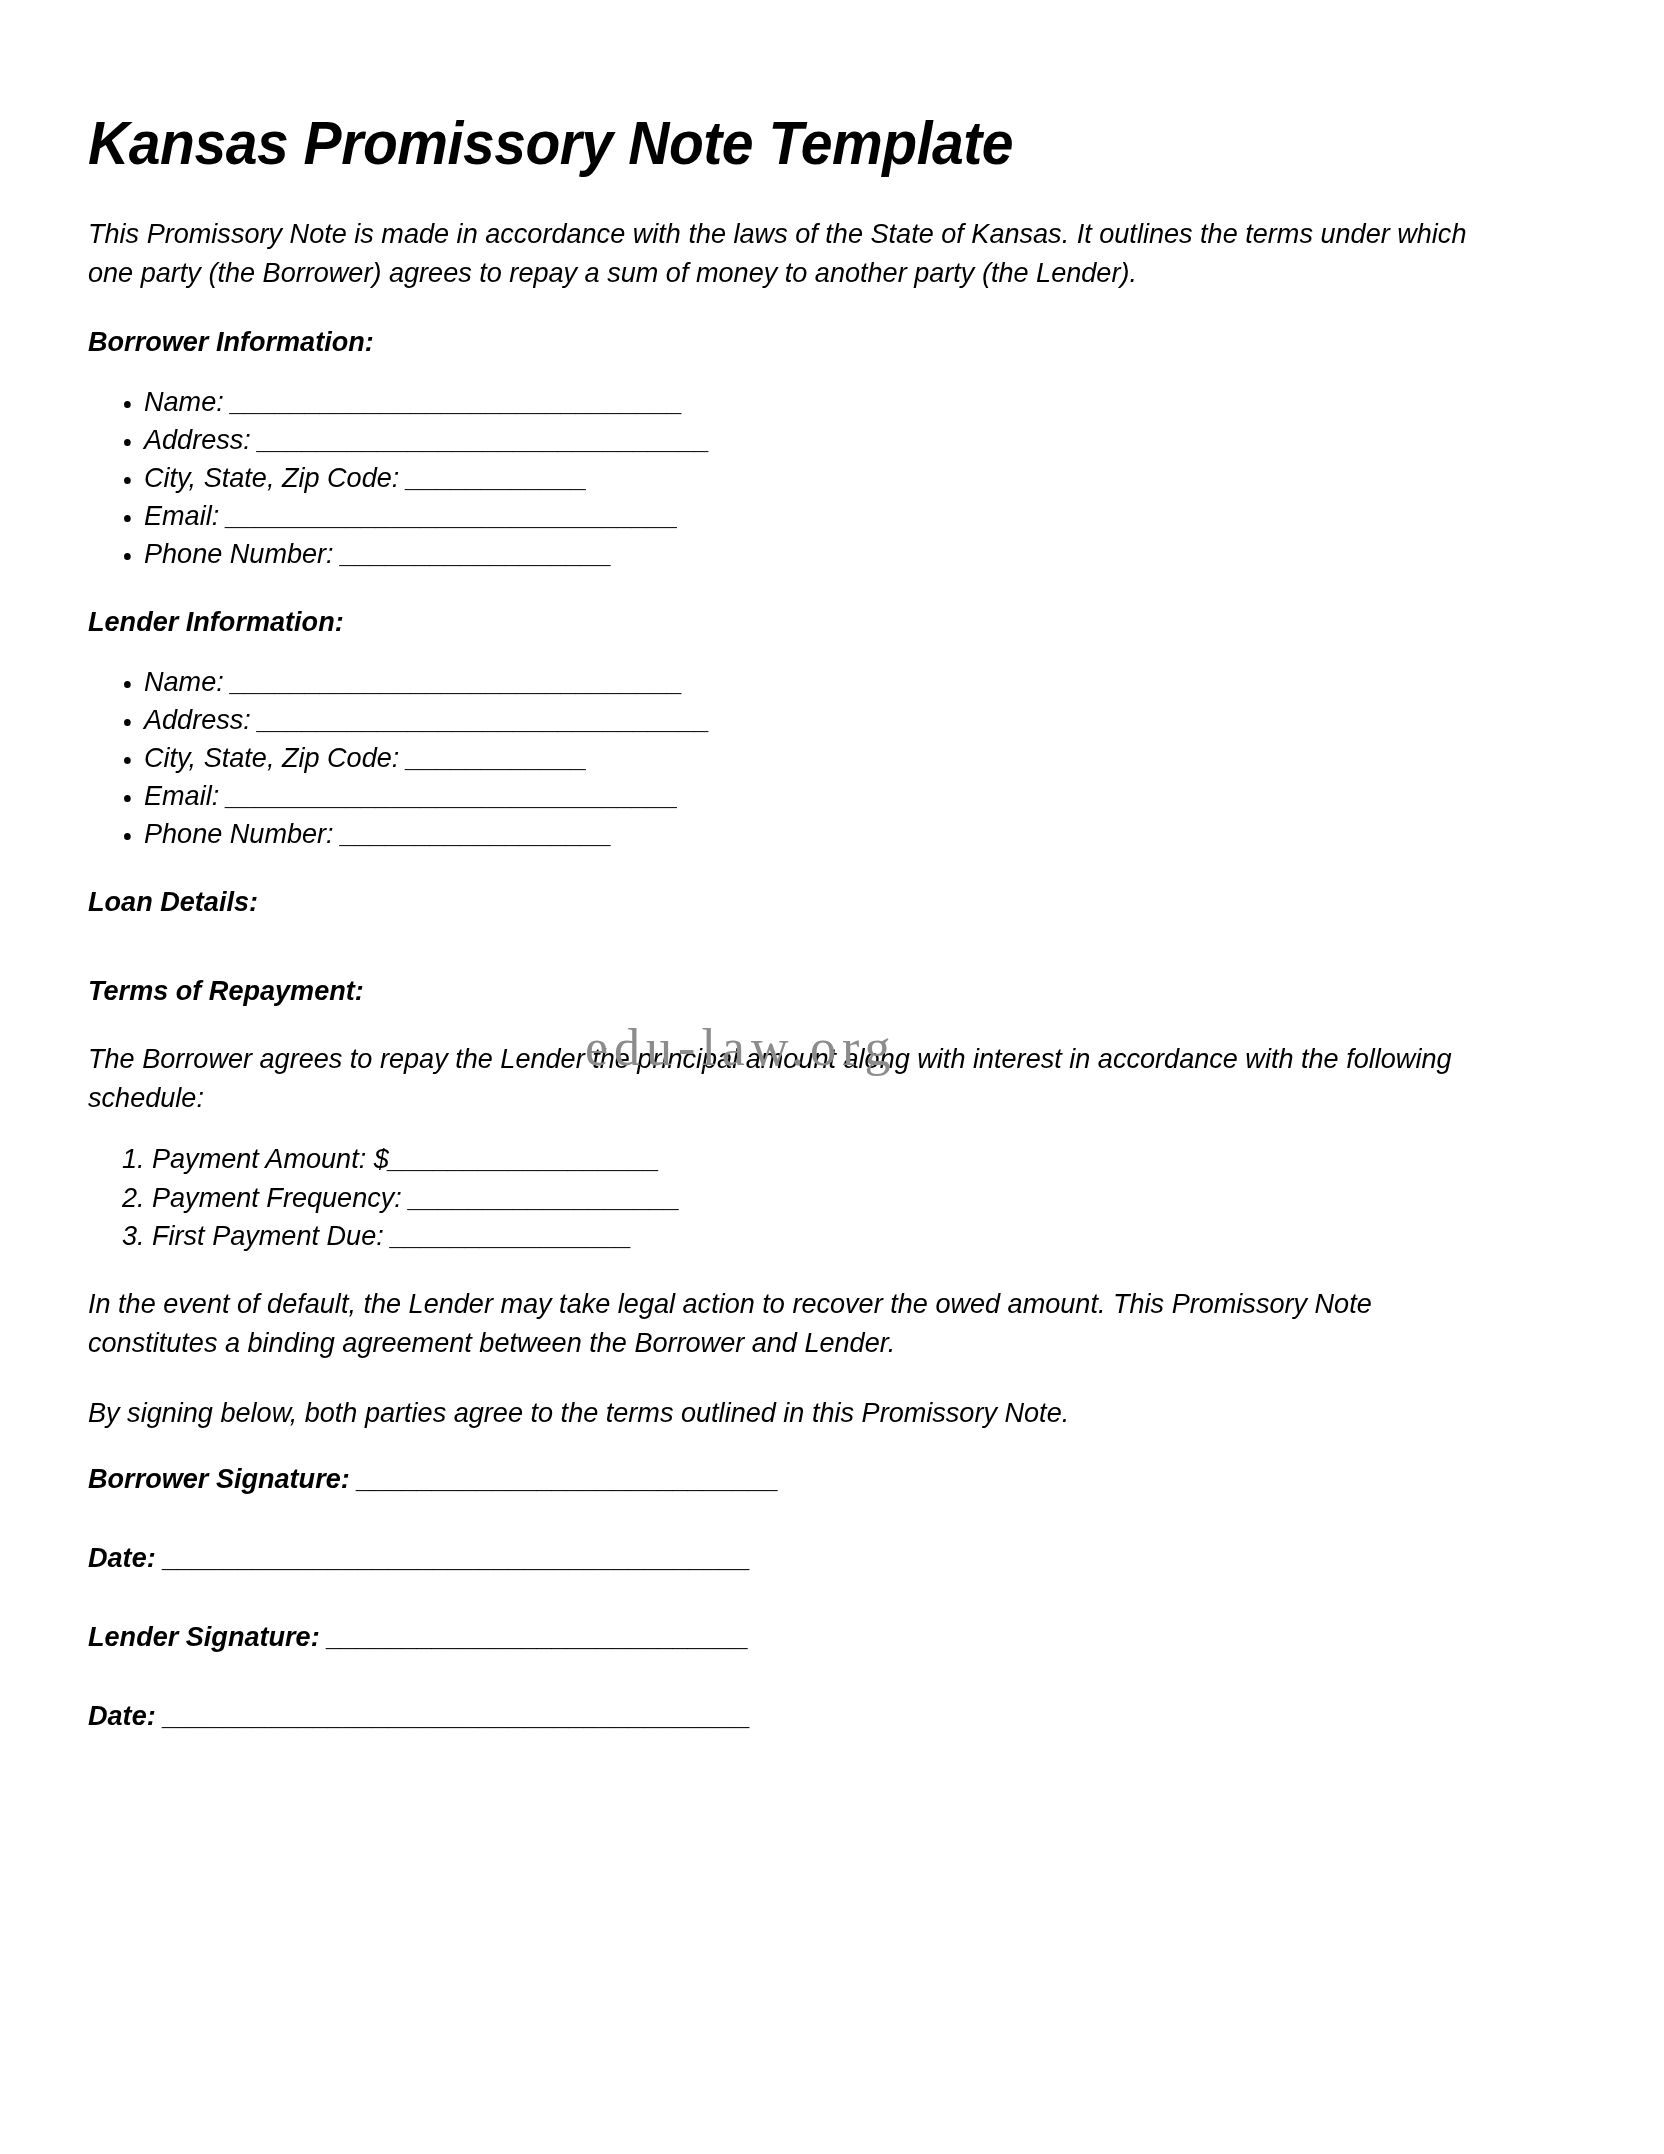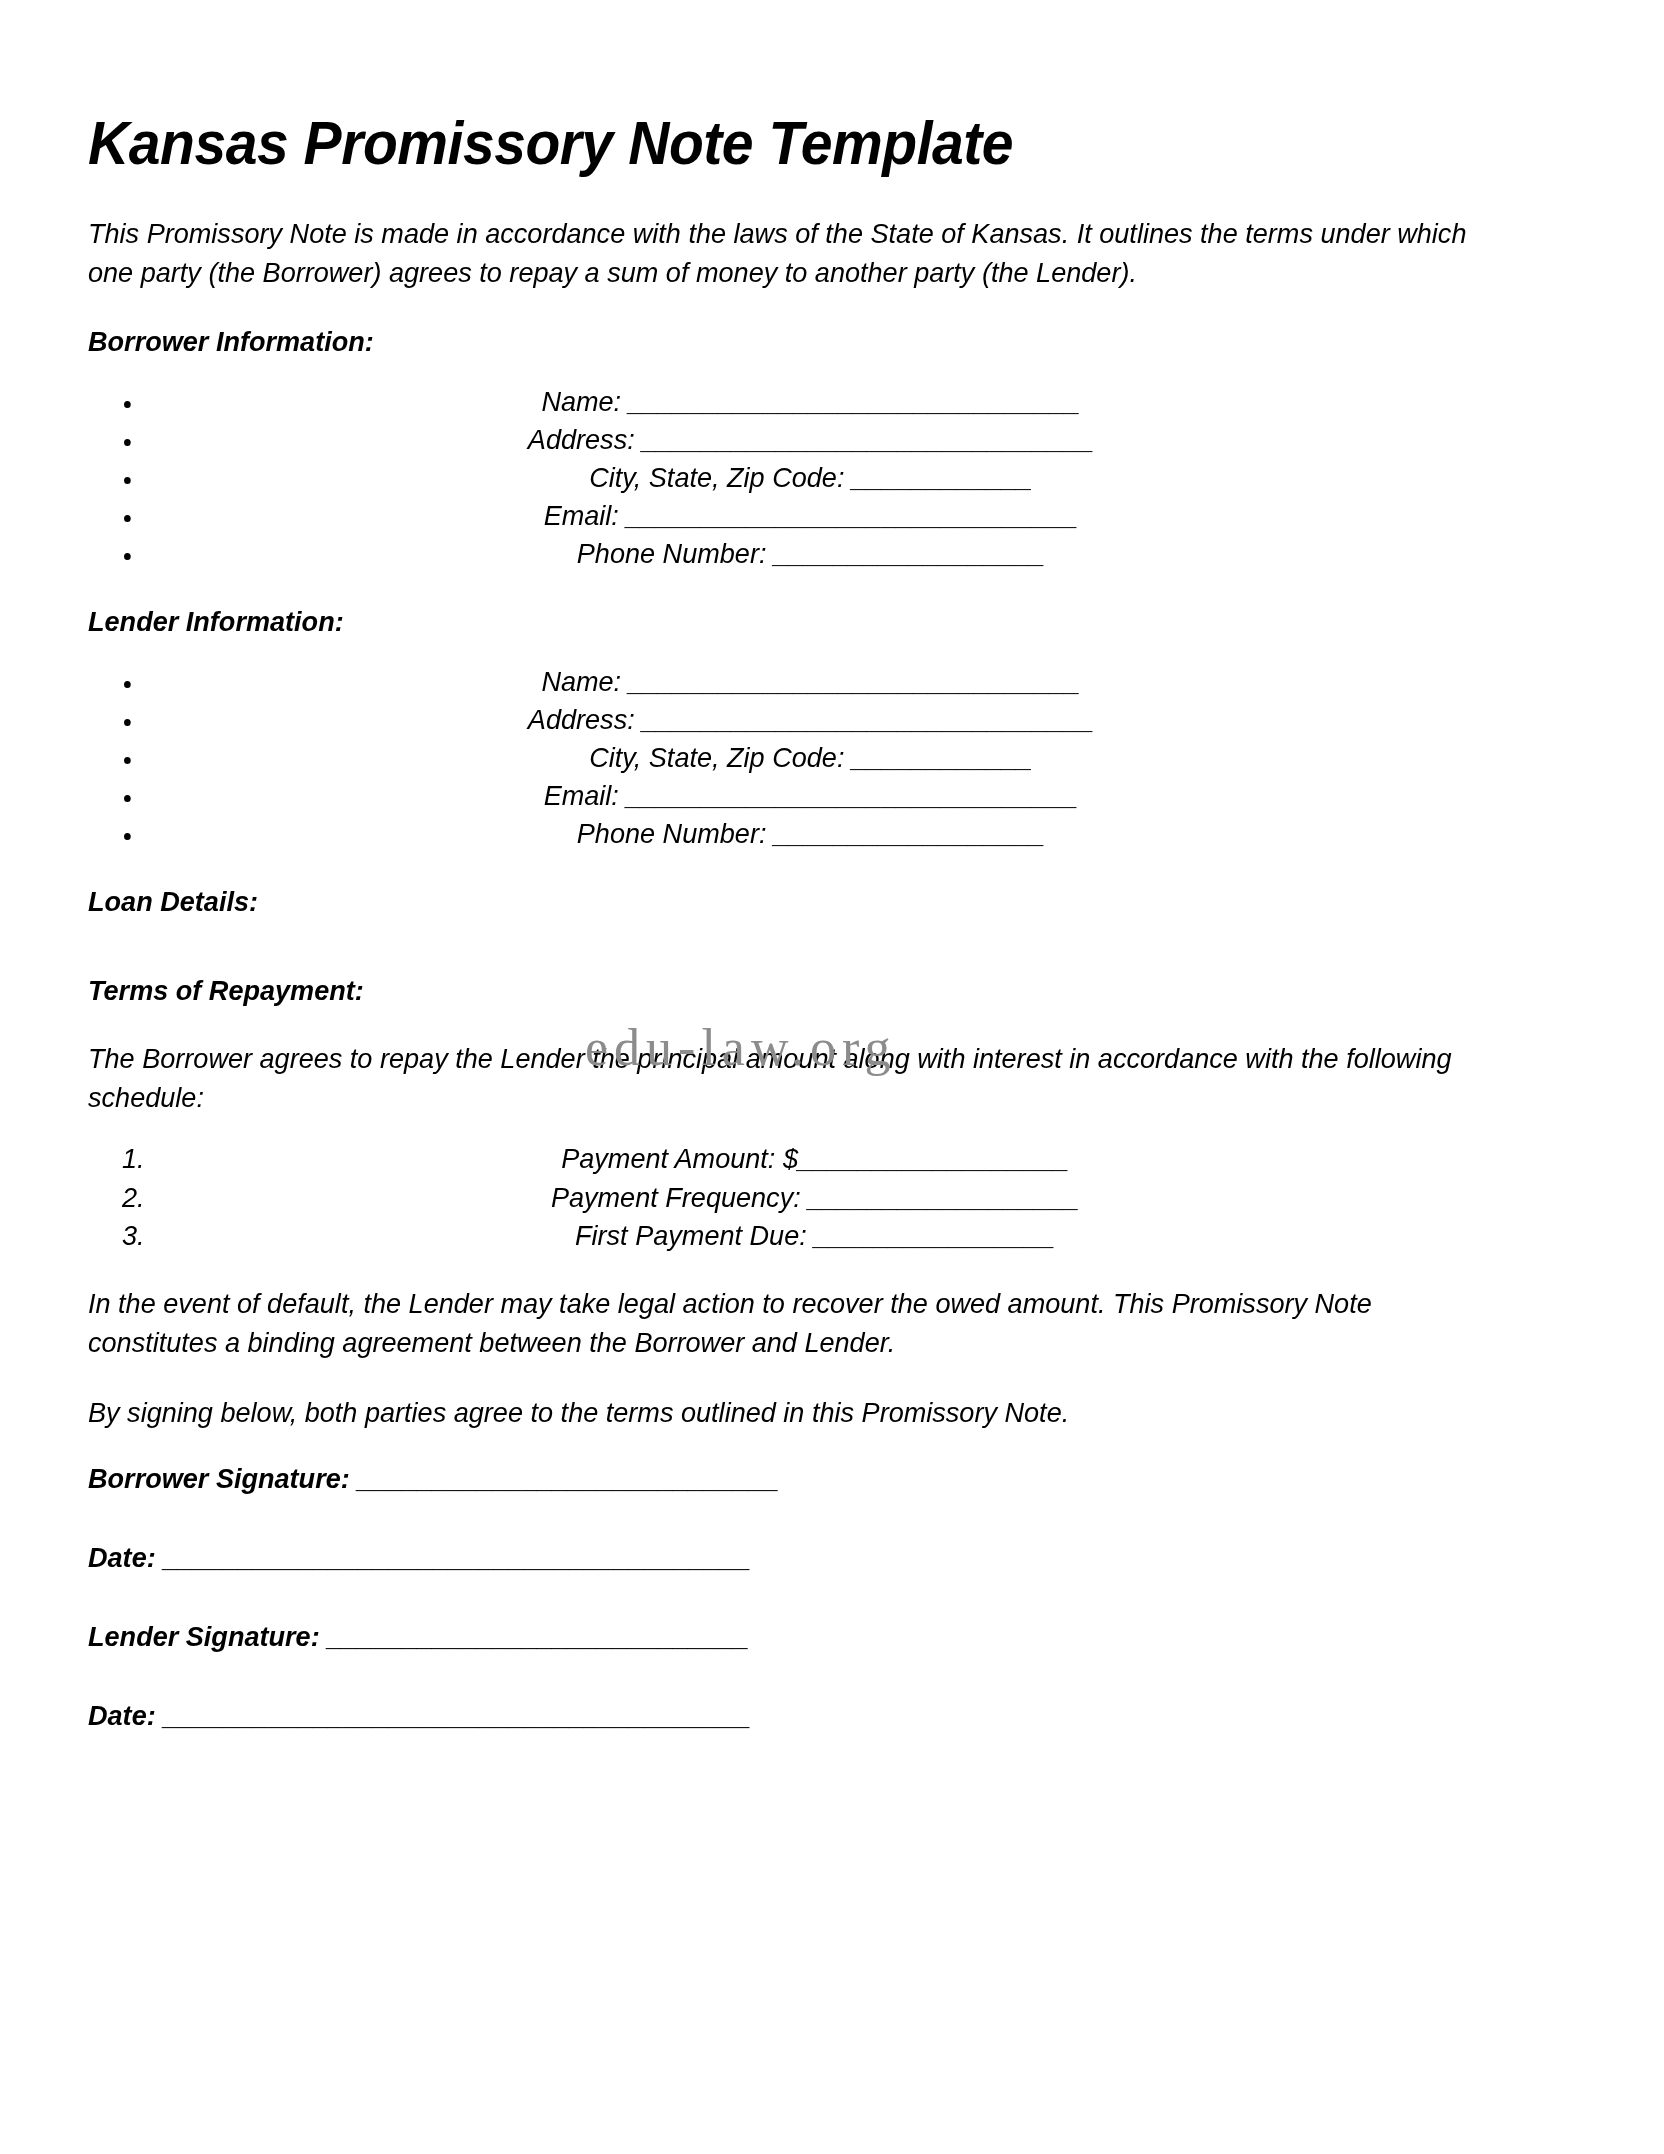--- a/index.html
+++ b/index.html
@@ -47,21 +47,20 @@
     margin: 0;
     line-height: 1.3;
     transform: scaleX(0.95);
     transform-origin: left center;
   }
   ul.field-list, ol.field-list {
     margin: 0;
     padding-left: 56px;
     font-size: 28.5px;
     line-height: 1.34;
-    text-align: center;
   }
   ul.field-list {
     list-style-type: disc;
   }
   ol.field-list {
     list-style-type: decimal;
     padding-left: 64px;
   }
   ul.field-list li, ol.field-list li {
     margin: 0;

